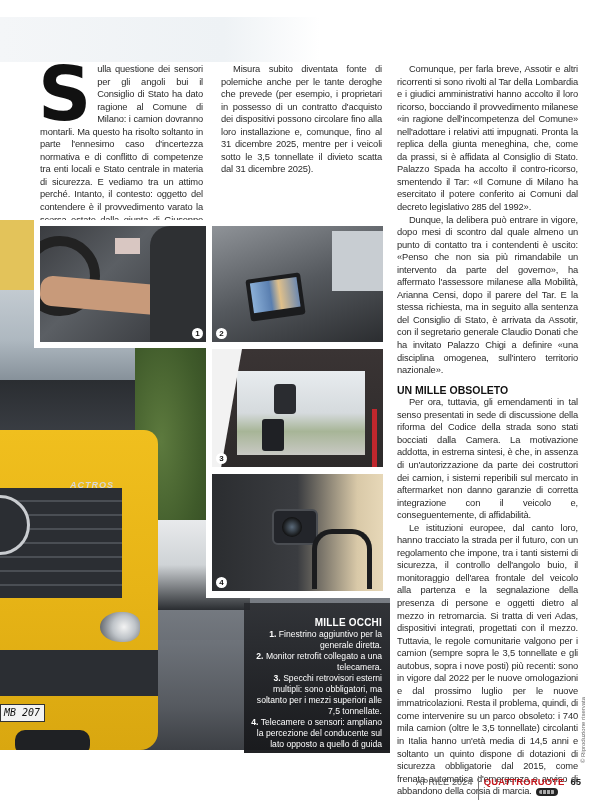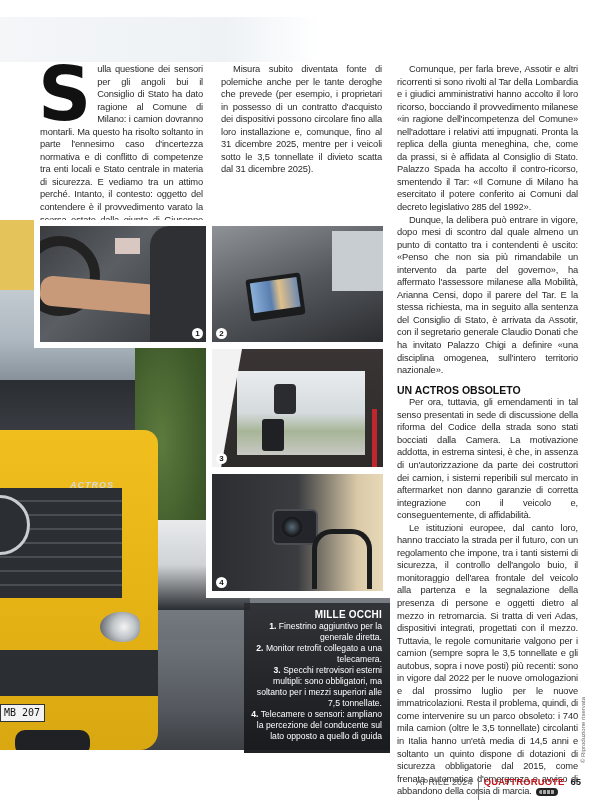--- a/index.html
+++ b/index.html
@@ -45,21 +45,21 @@
       background: linear-gradient(180deg, #f0bf1e 0%, #e7b416 50%, #d9a710 100%); border-radius: 0 14px 18px 0; }
     .grille { position: absolute; left: 0; top: 268px; width: 122px; height: 110px;
       background: repeating-linear-gradient(180deg, #2b2e33 0px, #2b2e33 12px, #4a4e54 12px, #4a4e54 14px); }
     .star { position: absolute; left: -30px; top: 275px; width: 60px; height: 60px; border-radius: 50%;
       border: 3px solid #c9ccd0; background: #2b2e33; }
     .actros { position: absolute; left: 70px; top: 260px; font-size: 9px; font-style: italic; color: #d8d8d8; letter-spacing: 1px; font-weight: bold; }
     .bumper { position: absolute; left: 0; top: 430px; width: 158px; height: 46px; background: #2b2e33; }
     .headlamp { position: absolute; left: 100px; top: 392px; width: 40px; height: 30px; border-radius: 50% 40% 40% 50%;
       background: radial-gradient(circle at 60% 50%, #f3f3f3 0%, #bfc4c9 40%, #4a4e54 100%); }
     .plate { position: absolute; left: 0; top: 484px; width: 45px; height: 18px; background: #f3f3f3;
-      border: 1px solid #333; font-family: "DejaVu Sans Mono", monospace; font-size: 10px; line-height: 16px; color: #111; padding-left: 3px; }
+      border: 1px solid #333; font-family: "DejaVu Sans Mono", monospace; font-size: 10px; line-height: 16px; color: #111; padding-left: 3px; font-style: italic; }
     .wheel { position: absolute; left: 15px; top: 510px; width: 75px; height: 25px; background: #1f2124; border-radius: 10px; }
 
     
     .inset { position: absolute; overflow: hidden; border: 0; }
     .inset .num {
       position: absolute; width: 11px; height: 11px; border-radius: 50%; background: #fff; color: #111;
       font-size: 8px; line-height: 11px; text-align: center; font-weight: bold;
     }
     #photo1 { left: 40px; top: 226px; width: 166px; height: 116px;
       background: linear-gradient(135deg, #3a3c40 0%, #5b5f64 40%, #2f3135 100%); }
@@ -92,21 +92,21 @@
     #photo4 .cam::after { content: ""; position: absolute; left: 8px; top: 6px; width: 20px; height: 20px; border-radius: 50%; background: radial-gradient(circle, #5a6a7a 0%, #111 70%); }
     #photo4 .bar { position: absolute; left: 100px; top: 55px; width: 60px; height: 60px; border: 5px solid #1b1c1e; border-radius: 20px 20px 0 0; border-bottom: none; }
     #photo4 .num { left: 4px; top: 103px; }
 
     .white-frame { position: absolute; background: #ffffff; }
 
     
     .caption {
       position: absolute; left: 244px; top: 603px; width: 146px; height: 150px;
       background: linear-gradient(180deg, rgba(40,42,46,0.88) 0%, rgba(24,25,28,0.96) 100%);
-      color: #fff; text-align: right; padding: 6px 8px 4px 4px; font-size: 8.6px; line-height: 11px;
+      color: #fff; text-align: right; padding: 14px 8px 4px 4px; font-size: 8.6px; line-height: 11px;
     }
     .caption .cap-title { font-weight: bold; font-size: 10px; line-height: 12px; letter-spacing: 0.2px; }
     .caption .cap-item b { font-weight: bold; }
 
     
     .footer { position: absolute; left: 416px; top: 764px; height: 26px; display: flex; align-items: flex-start; margin-top: 12px; }
     .footer .date { font-size: 9px; color: #555; margin-top: 1px; letter-spacing: 0.2px; }
     .footer .sep { width: 1px; height: 26px; background: #777; margin: 0 5px; }
     .footer .brand { font-size: 9.5px; color: #c4161c; font-weight: bold; letter-spacing: 0.1px; }
     .footer .page { font-size: 9.5px; color: #222; font-weight: bold; margin-left: 6px; text-align: right; }
@@ -129,21 +129,21 @@
   </p>
 </div>
 
 <div class="col" id="col2">
   <p>Misura subito diventata fonte di polemiche anche per le tante deroghe che prevede (per esempio, i proprietari in possesso di un contratto d'acquisto dei dispositivi possono circolare fino alla loro installazione e, comunque, fino al 31 dicembre 2025, mentre per i veicoli sotto le 3,5 tonnellate il divieto scatta dal 31 dicembre 2025).</p>
 </div>
 
 <div class="col" id="col3">
   <p>Comunque, per farla breve, Assotir e altri ricorrenti si sono rivolti al Tar della Lombardia e i giudici amministrativi hanno accolto il loro ricorso, bocciando il provvedimento milanese «in ragione dell'incompetenza del Comune» nell'adottare i relativi atti impugnati. Pronta la replica della giunta meneghina, che, come da prassi, si è affidata al Consiglio di Stato. Palazzo Spada ha accolto il contro-ricorso, smentendo il Tar: «Il Comune di Milano ha esercitato il potere conferito ai Comuni dal decreto legislativo 285 del 1992».</p>
   <p>Dunque, la delibera può entrare in vigore, dopo mesi di scontro dal quale almeno un punto di contatto tra i contendenti è uscito: «Penso che non sia più rimandabile un intervento da parte del governo», ha affermato l'assessore milanese alla Mobilità, Arianna Censi, dopo il parere del Tar. E la stessa richiesta, ma in seguito alla sentenza del Consiglio di Stato, è arrivata da Assotir, con il segretario generale Claudio Donati che ha invitato Palazzo Chigi a definire «una disciplina omogenea, sull'intero territorio nazionale».</p>
-  <p class="subhead">UN ACTROS OBSOLETO</p>
+  <p class="subhead">UN MILLE OBSOLETO</p>
   <p>Per ora, tuttavia, gli emendamenti in tal senso presentati in sede di discussione della riforma del Codice della strada sono stati bocciati dalla Camera. La motivazione addotta, in estrema sintesi, è che, in assenza di un'autorizzazione da parte dei costruttori dei camion, i sistemi reperibili sul mercato in aftermarket non danno garanzie di corretta integrazione con il veicolo e, conseguentemente, di affidabilità.</p>
   <p><span>Le istituzioni europee, dal canto loro, hanno tracciato la strada per il futuro, con un regolamento che impone, tra i tanti sistemi di sicurezza, il controllo dell'angolo buio, il monitoraggio dell'area frontale del veicolo alla partenza e la segnalazione della presenza di persone e oggetti dietro al mezzo in retromarcia. Si tratta di veri Adas, dispositivi integrati, progettati con il mezzo. Tuttavia, le regole comunitarie valgono per i camion (sempre sopra le 3,5 tonnellate e gli autobus, sopra i nove posti) più recenti: sono in vigore dal 2022 per le nuove omologazioni e dal prossimo luglio per le nuove immatricolazioni. Resta il problema, quindi, di come intervenire su un parco obsoleto: i 740 mila camion (oltre le 3,5 tonnellate) circolanti in Italia hanno un'età media di 14,5 anni e soltanto un quinto dispone di dotazioni di sicurezza obbligatorie dal 2015, come frenata automatica d'emergenza e avviso di abbandono della corsia di marcia.</span><span class="end-mark"></span></p>
 </div>
 
 <div class="hero">
   <div class="trees"></div>
   <div class="bg-truck"></div>
   <div class="ground"></div>
   <div class="truck-glass"></div>
   <div class="truck-top"></div>

